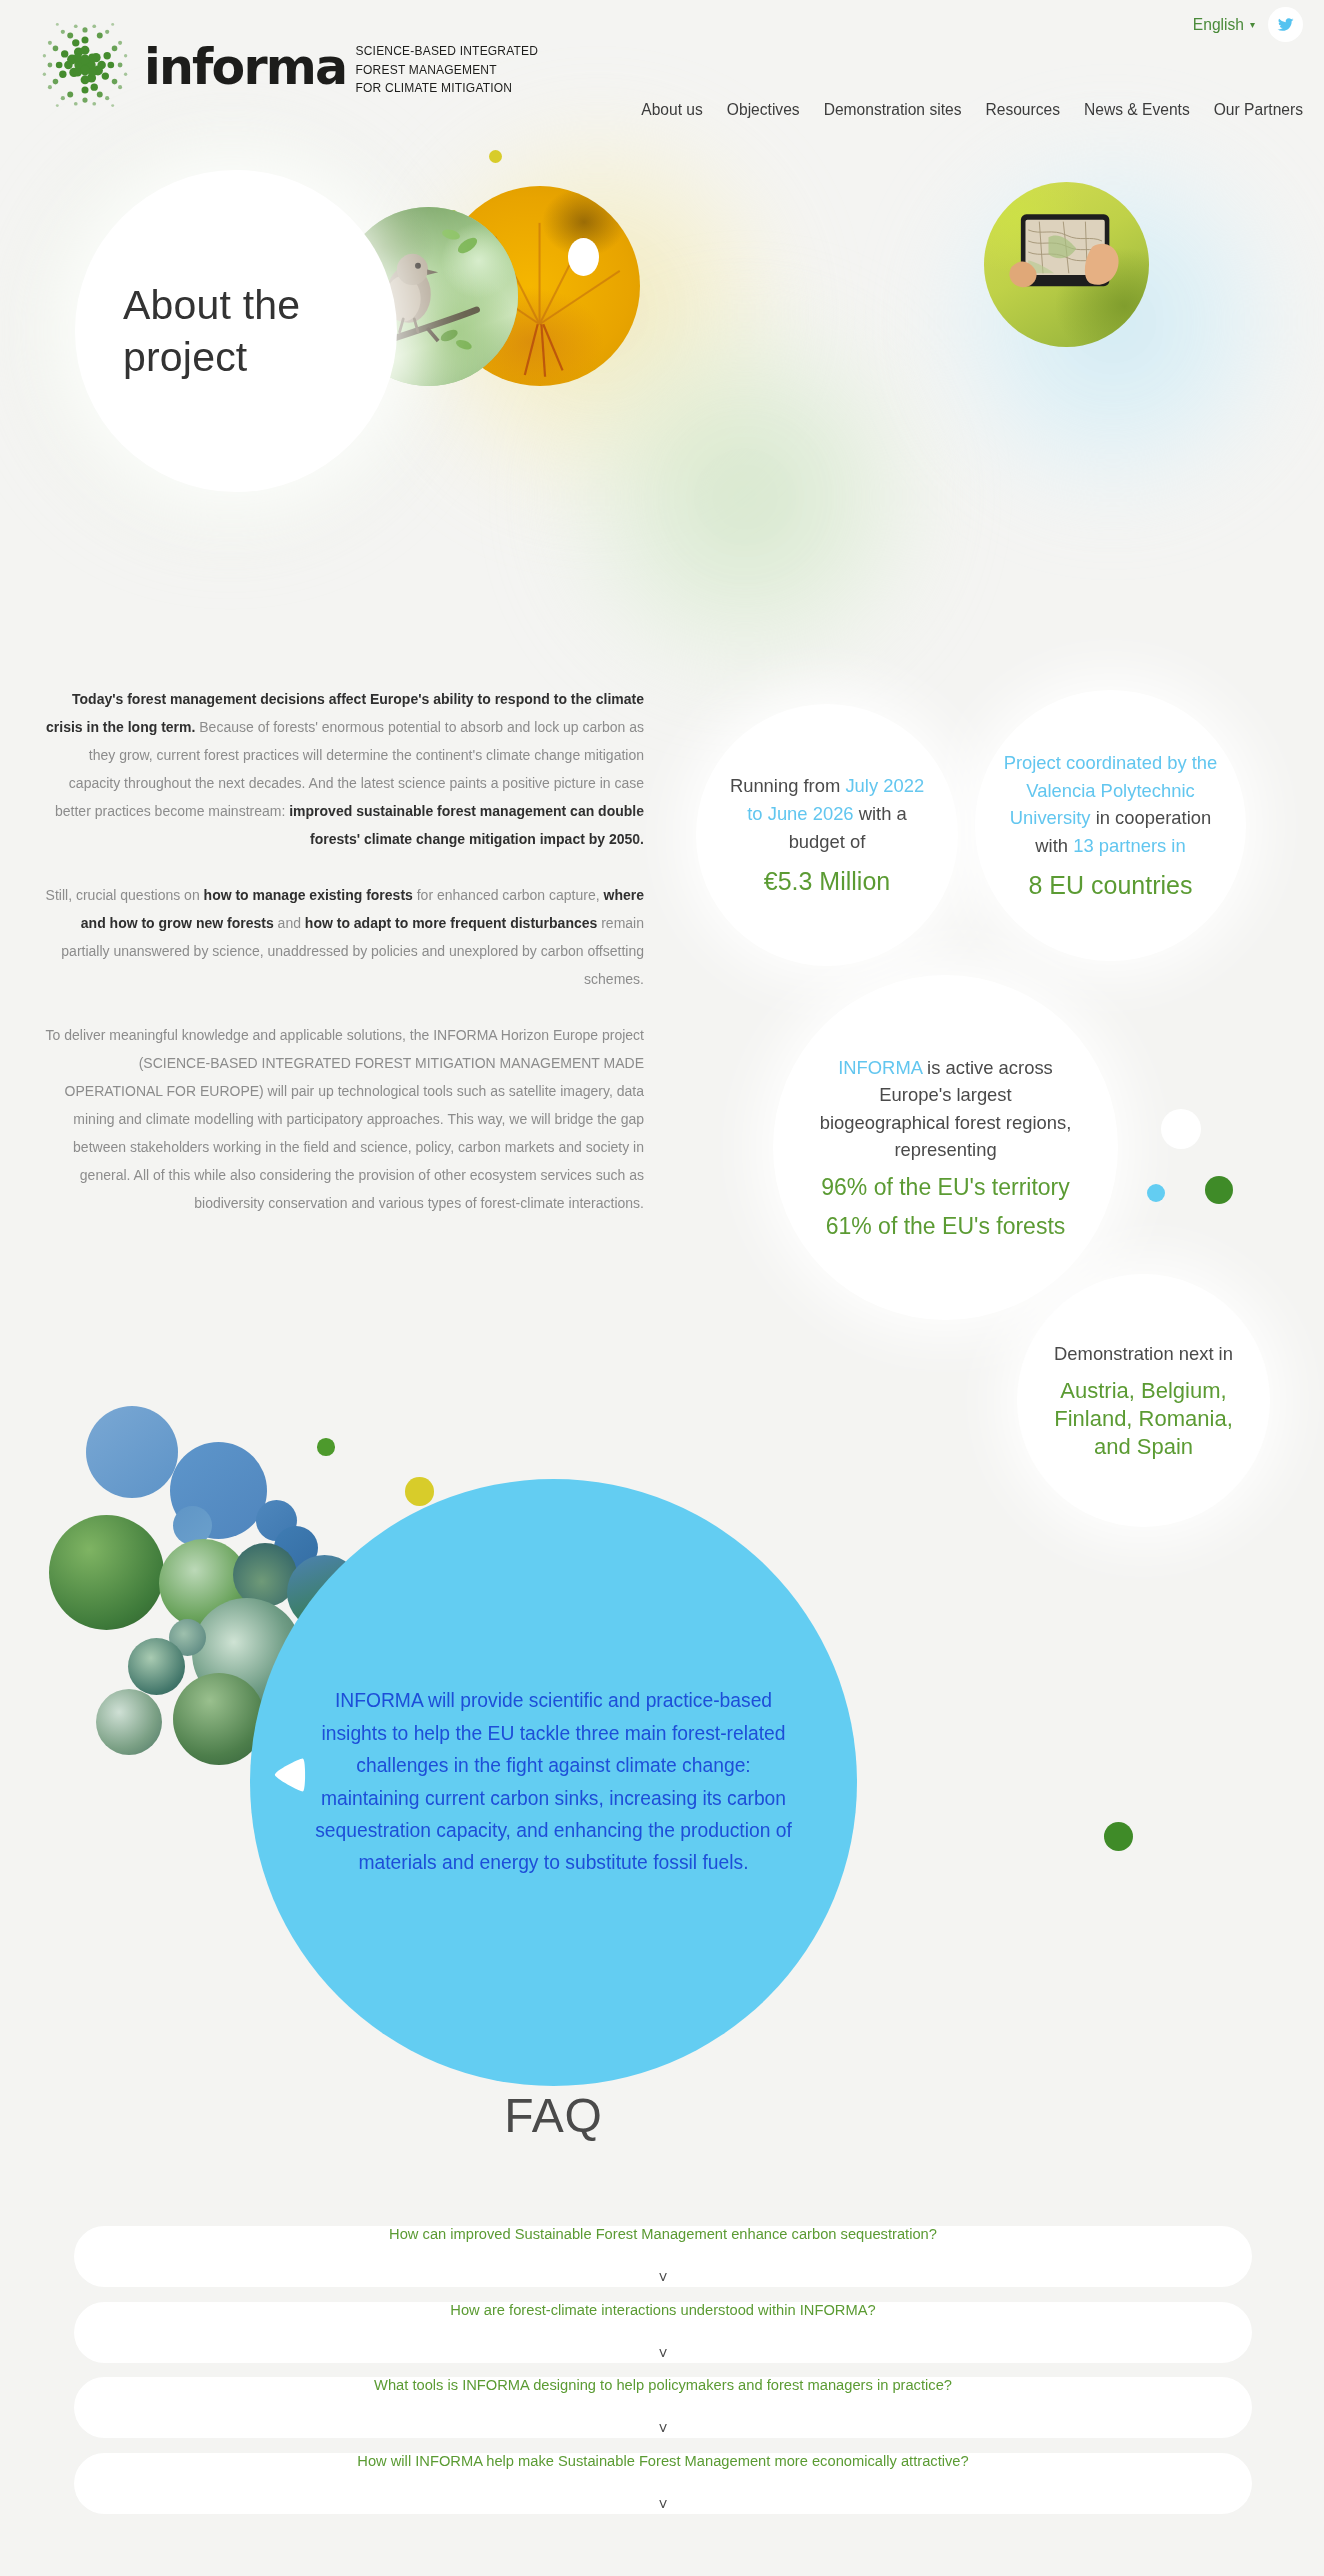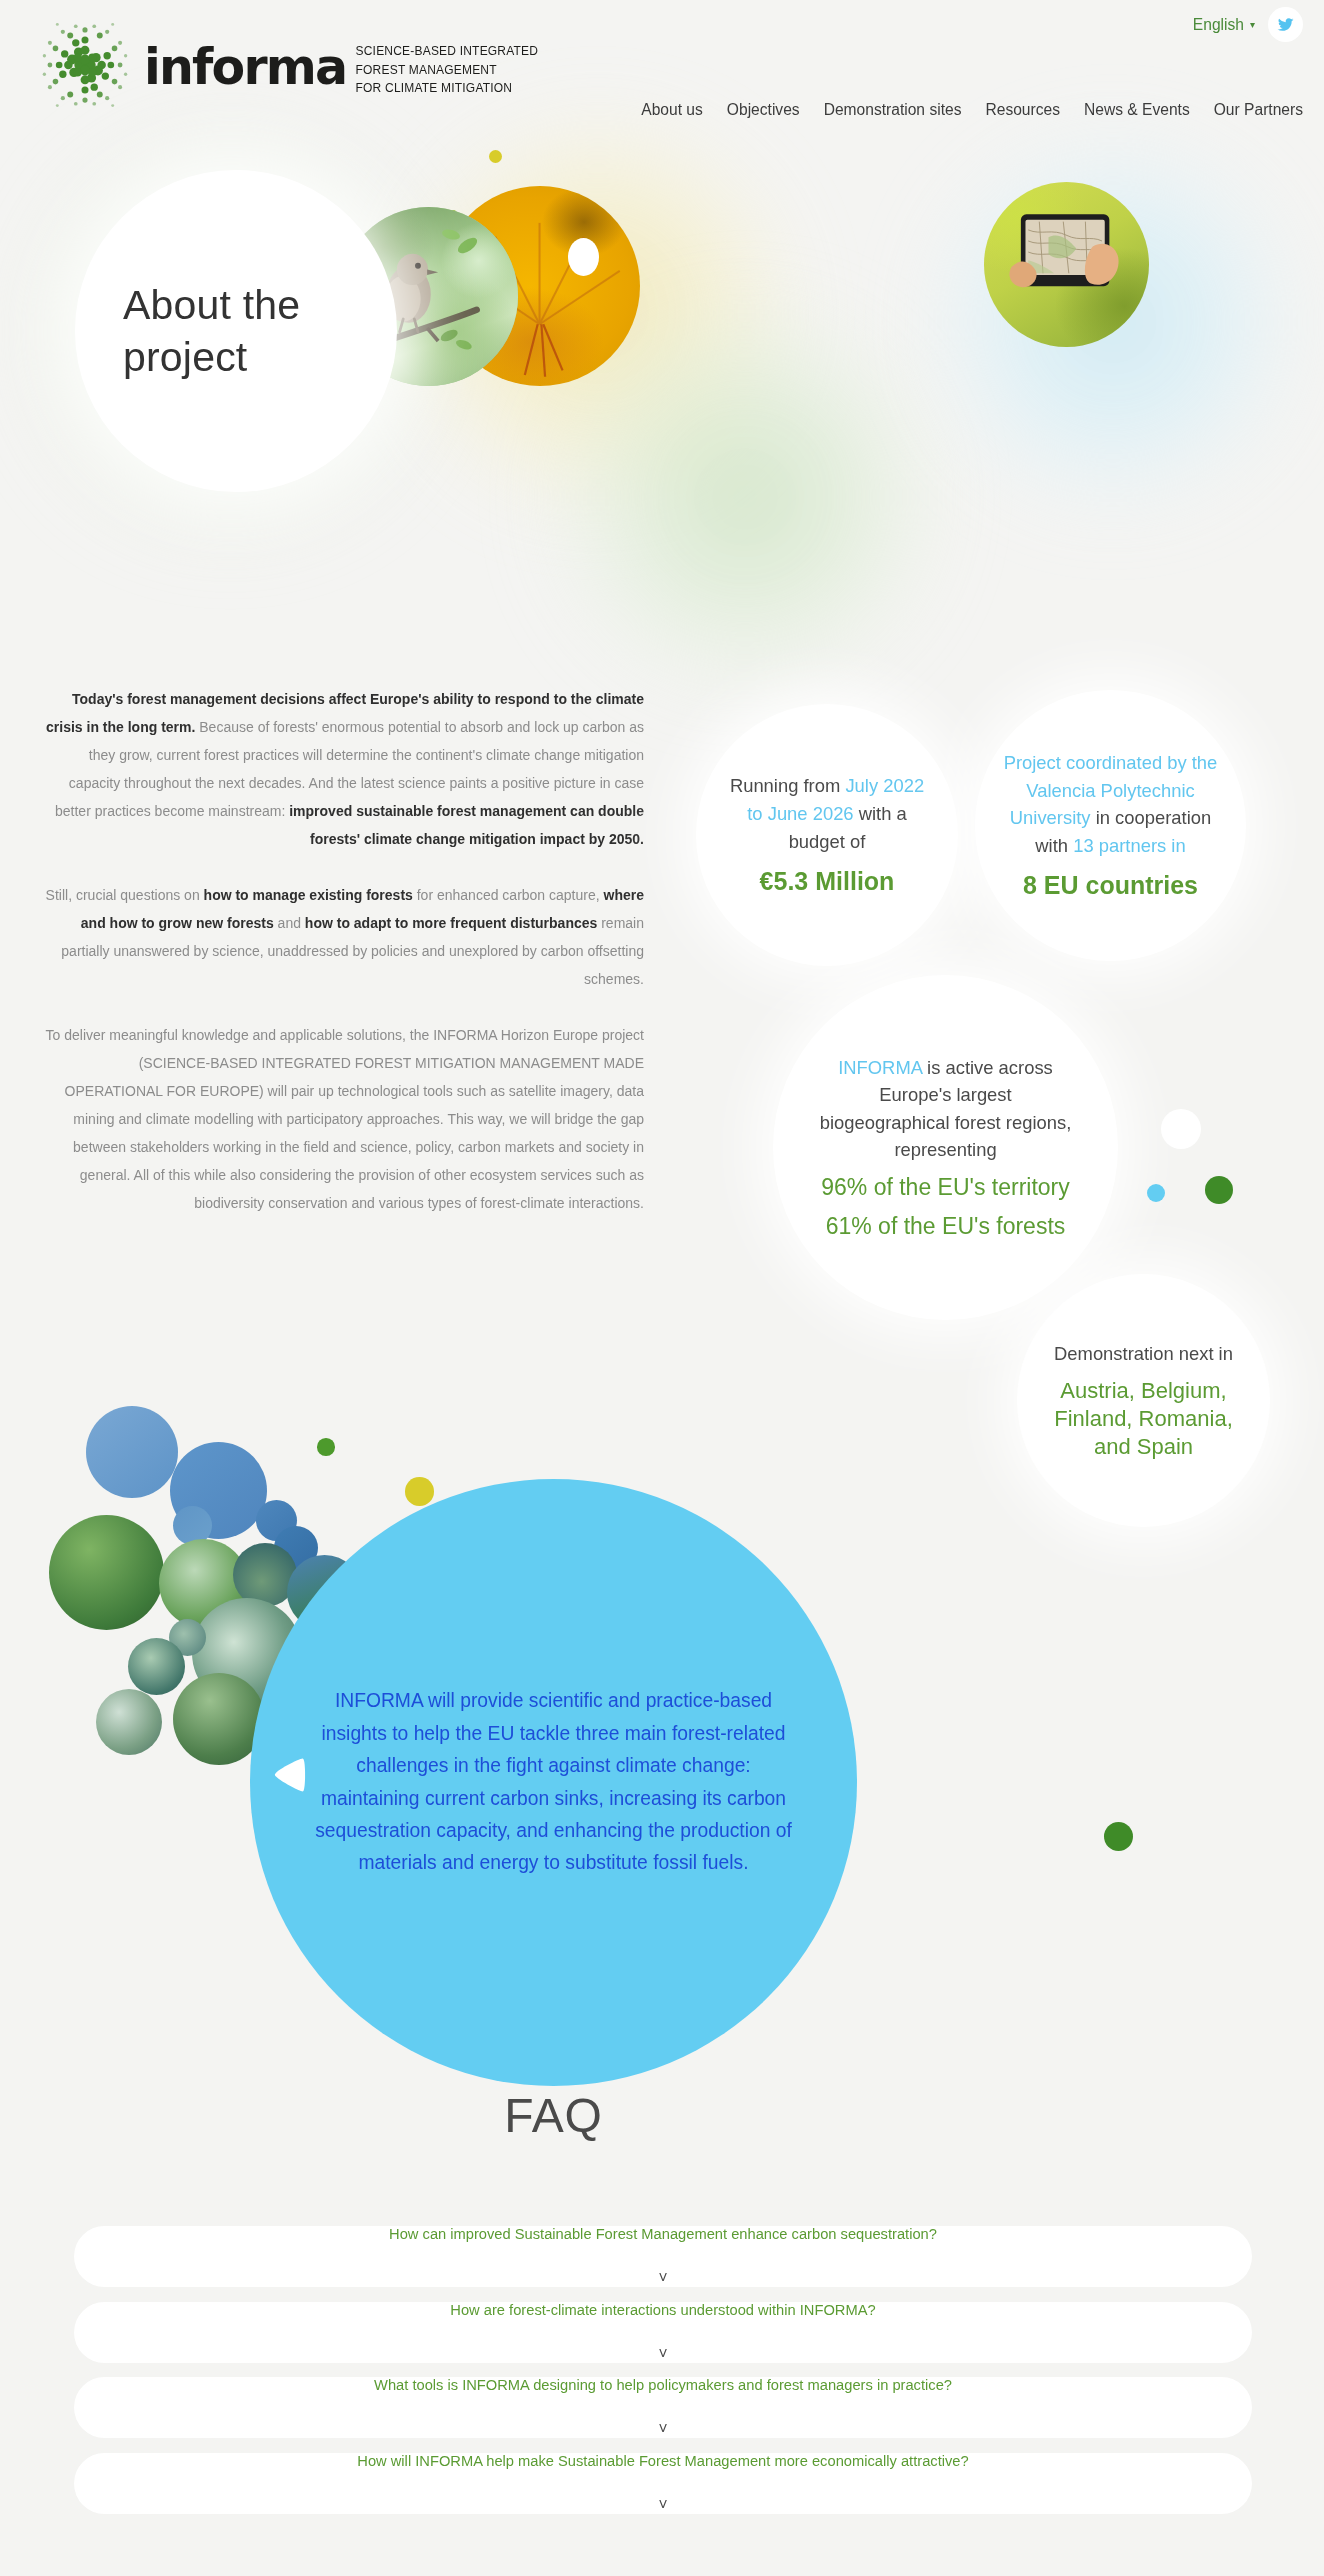--- a/index.html
+++ b/index.html
@@ -57,21 +57,21 @@
 
   
   .bubble {
     position:absolute; border-radius:50%; background:#fff;
     display:flex; align-items:center; justify-content:center; text-align:center;
     box-shadow:0 0 55px 16.6px rgba(255,255,255,.9);
   }
   .bubble .inner { padding:0 31px; }
   .b-txt { font-size:18.4px; line-height:1.5; color:#4a4a4a; font-weight:300; }
   .b-blue { color:#62c6ef; }
-  .b-big { font-size:25px; line-height:1.32; color:#5b9b33; font-weight:700; display:block; margin-top:9.2px; }
+  .b-big { font-size:25px; line-height:1.32; color:#5b9b33; font-weight:400; display:block; margin-top:9.2px; }
   .b-big2 { font-size:23px; line-height:1.28; color:#5b9b33; font-weight:300; display:block; margin-top:9.2px; }
 
   
   .blue-circle {
     position:absolute; left:250px; top:1479px; width:607px; height:607px;
     border-radius:50%; background:#63cdf2;
     display:flex; align-items:center; justify-content:center;
   }
   .blue-circle p {
     color:#1d4ed8; font-size:19.3px; line-height:1.68; text-align:center;

